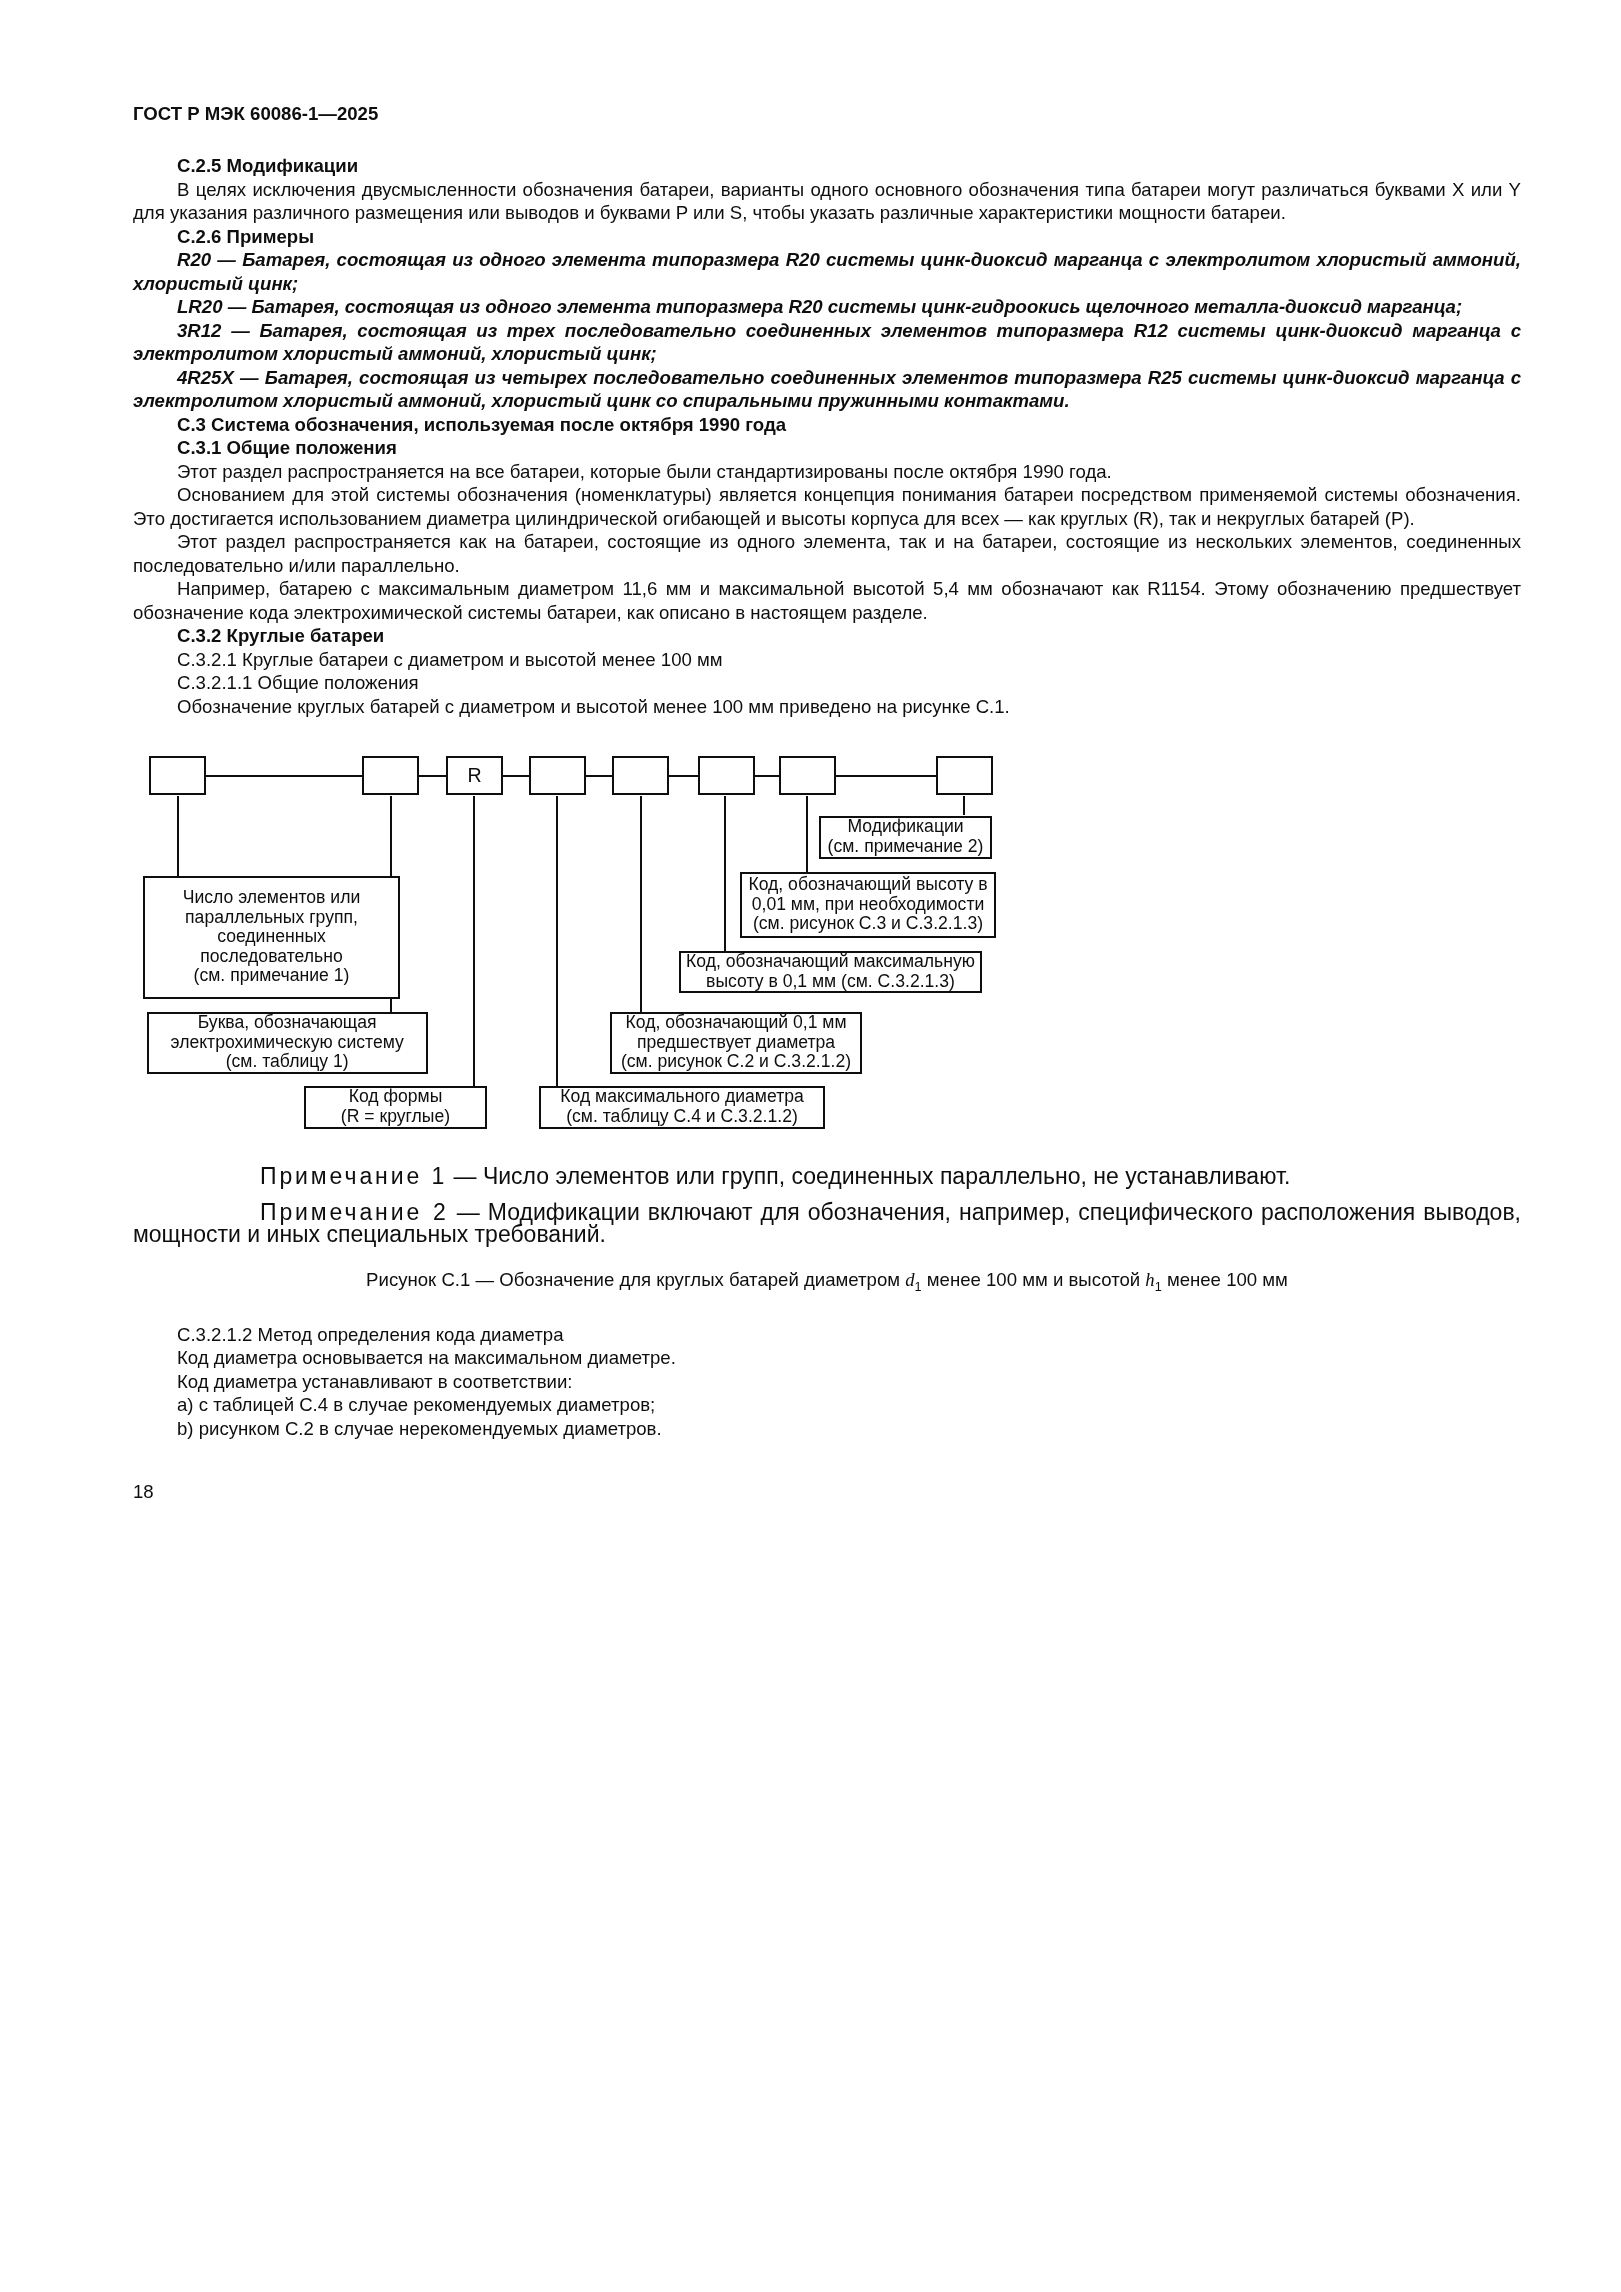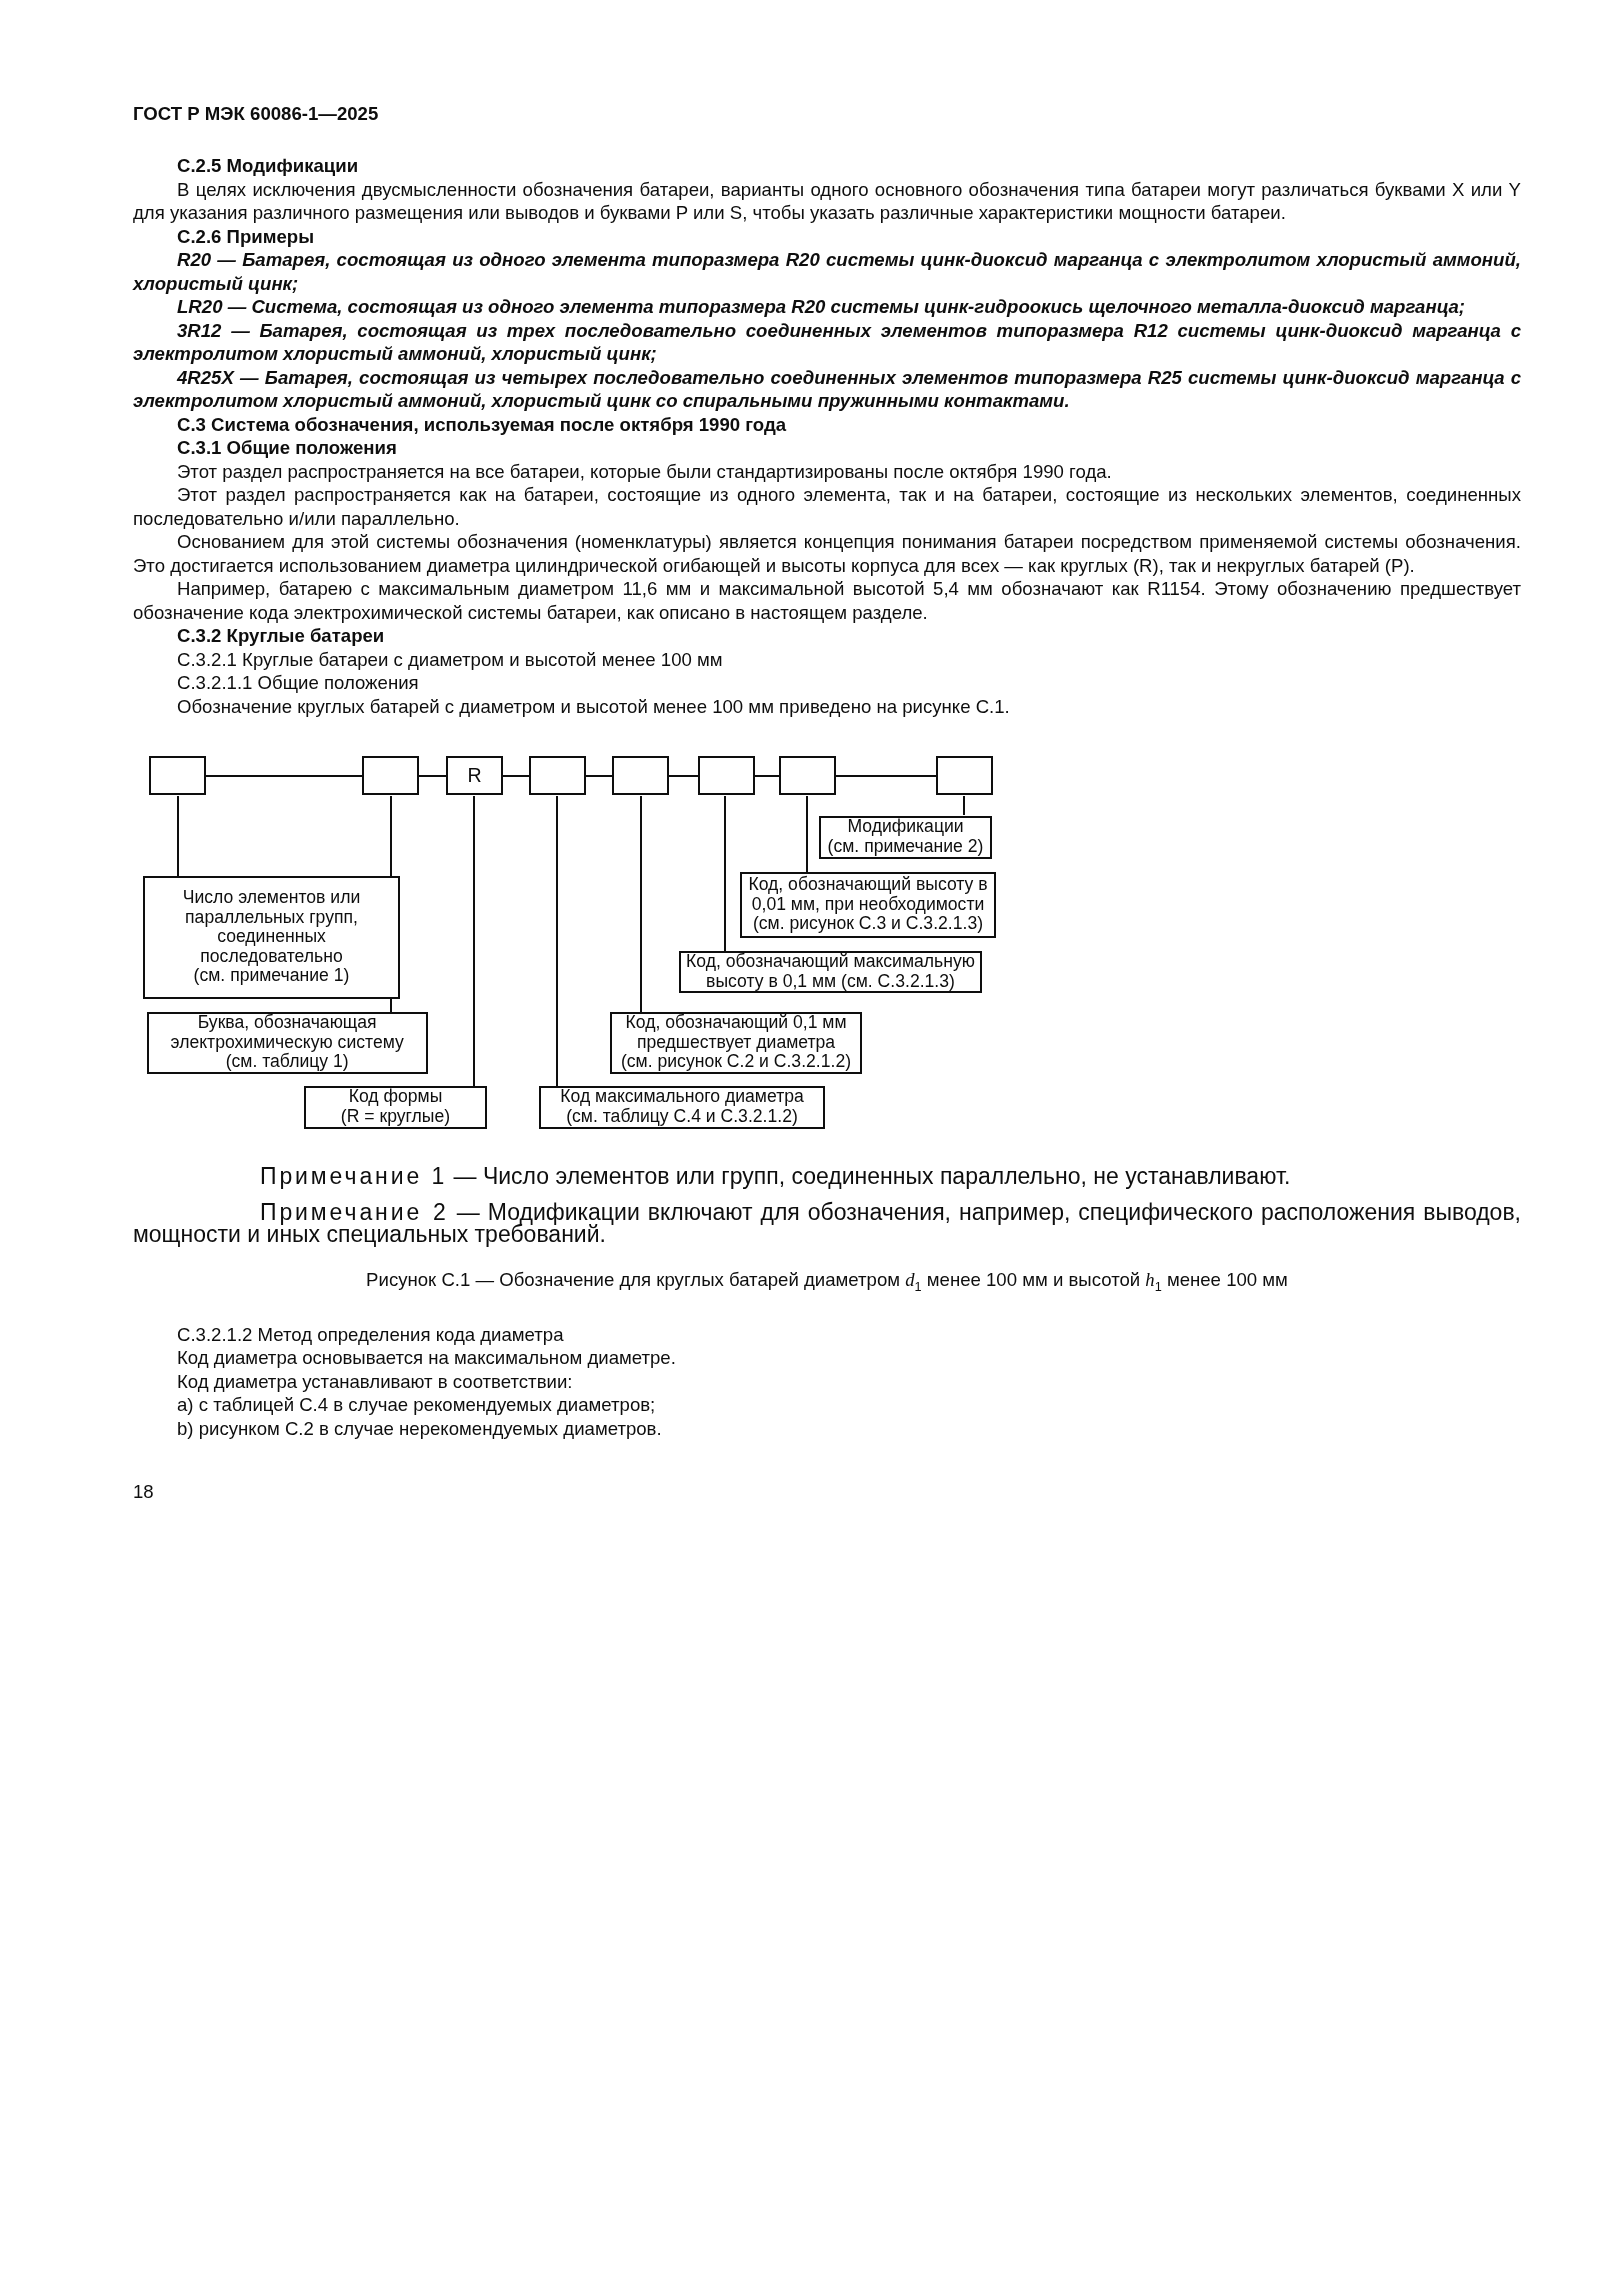--- a/index.html
+++ b/index.html
@@ -69,28 +69,28 @@
 <body>
 
 <div class="page">
 
   <div class="running-header">ГОСТ Р МЭК 60086-1—2025</div>
 
   <p class="h">С.2.5 Модификации</p>
   <p class="body">В целях исключения двусмысленности обозначения батареи, варианты одного основного обозначения типа батареи могут различаться буквами X или Y для указания различного размещения или выводов и буквами P или S, чтобы указать различные характеристики мощности батареи.</p>
   <p class="h">С.2.6 Примеры</p>
   <p class="ex">R20 — Батарея, состоящая из одного элемента типоразмера R20 системы цинк-диоксид марганца с электролитом хлористый аммоний, хлористый цинк;</p>
-  <p class="ex">LR20 — Система, состоящая из одного элемента типоразмера R20 системы цинк-гидроокись щелочного металла-диоксид марганца;</p>
+  <p class="ex">LR20 — Батарея, состоящая из одного элемента типоразмера R20 системы цинк-гидроокись щелочного металла-диоксид марганца;</p>
   <p class="ex">3R12 — Батарея, состоящая из трех последовательно соединенных элементов типоразмера R12 системы цинк-диоксид марганца с электролитом хлористый аммоний, хлористый цинк;</p>
   <p class="ex">4R25X — Батарея, состоящая из четырех последовательно соединенных элементов типоразмера R25 системы цинк-диоксид марганца с электролитом хлористый аммоний, хлористый цинк со спиральными пружинными контактами.</p>
   <p class="h">С.3 Система обозначения, используемая после октября 1990 года</p>
   <p class="h">С.3.1 Общие положения</p>
   <p class="body">Этот раздел распространяется на все батареи, которые были стандартизированы после октября 1990 года.</p>
+  <p class="body">Основанием для этой системы обозначения (номенклатуры) является концепция понимания батареи посредством применяемой системы обозначения. Это достигается использованием диаметра цилиндрической огибающей и высоты корпуса для всех — как круглых (R), так и некруглых батарей (P).</p>
   <p class="body">Этот раздел распространяется как на батареи, состоящие из одного элемента, так и на батареи, состоящие из нескольких элементов, соединенных последовательно и/или параллельно.</p>
-  <p class="body">Основанием для этой системы обозначения (номенклатуры) является концепция понимания батареи посредством применяемой системы обозначения. Это достигается использованием диаметра цилиндрической огибающей и высоты корпуса для всех — как круглых (R), так и некруглых батарей (P).</p>
   <p class="body">Например, батарею с максимальным диаметром 11,6 мм и максимальной высотой 5,4 мм обозначают как R1154. Этому обозначению предшествует обозначение кода электрохимической системы батареи, как описано в настоящем разделе.</p>
   <p class="h">С.3.2 Круглые батареи</p>
   <p class="plain">С.3.2.1 Круглые батареи с диаметром и высотой менее 100 мм</p>
   <p class="plain">С.3.2.1.1 Общие положения</p>
   <p class="body">Обозначение круглых батарей с диаметром и высотой менее 100 мм приведено на рисунке С.1.</p>
 
   <div class="diagram">
     <div class="dline dh"></div>
 
     <div class="dbox b1"></div>

